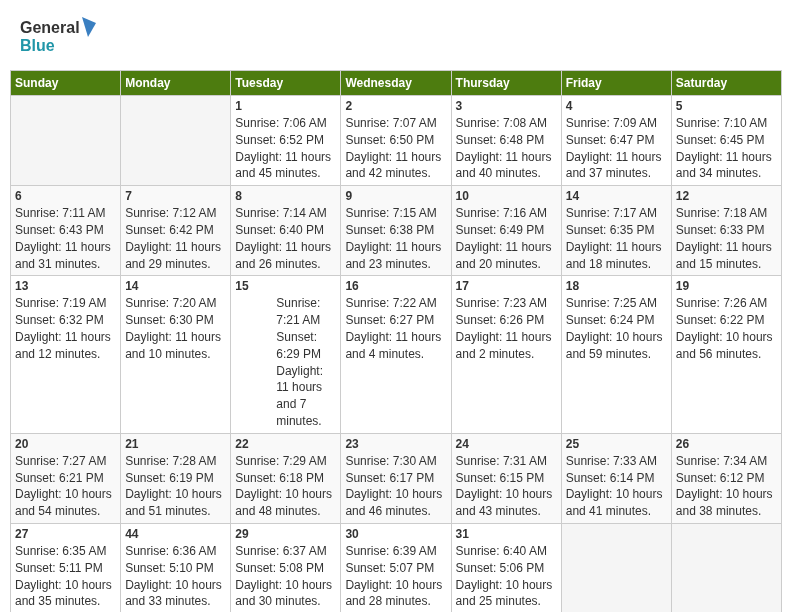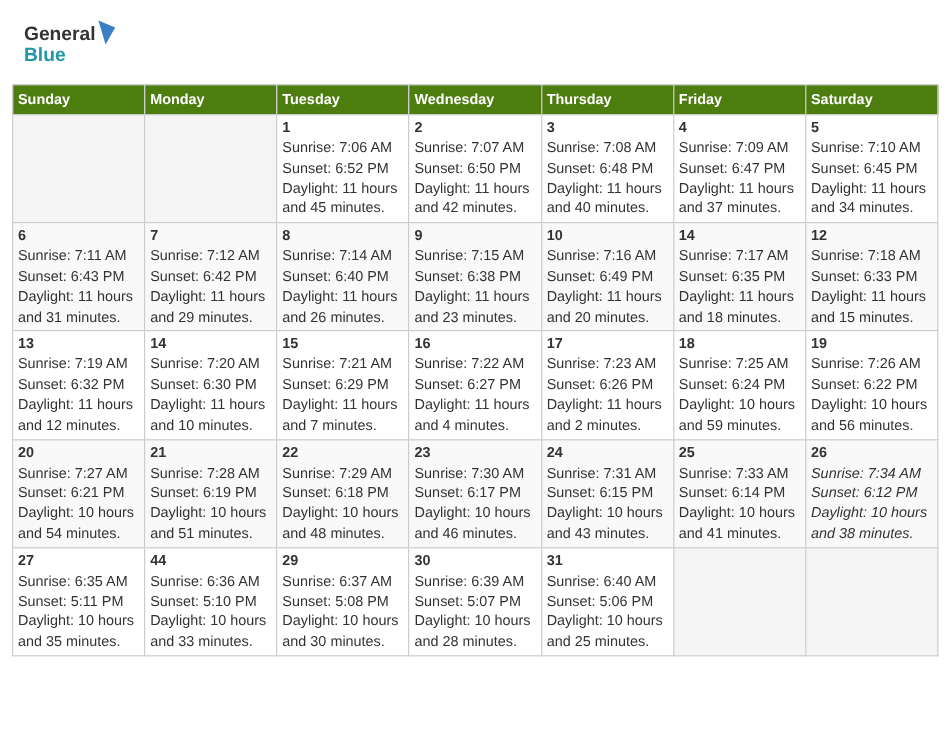--- a/index.html
+++ b/index.html
@@ -191,21 +191,21 @@
 Daylight: 11 hours and 12 minutes.</div>
         </td>
         <td>
           <span class="day-number">14</span>
           <div class="day-info" style="white-space: pre-line;">Sunrise: 7:20 AM
 Sunset: 6:30 PM
 Daylight: 11 hours and 10 minutes.</div>
         </td>
         <td>
           <span class="day-number">15</span>
-          <div class="day-info" style="white-space: pre-line;">Sunrise: 7:21 AM
+          <div class="day-info" style="white-space: pre-line; margin-left: 41px;">Sunrise: 7:21 AM
 Sunset: 6:29 PM
 Daylight: 11 hours and 7 minutes.</div>
         </td>
         <td>
           <span class="day-number">16</span>
           <div class="day-info" style="white-space: pre-line;">Sunrise: 7:22 AM
 Sunset: 6:27 PM
 Daylight: 11 hours and 4 minutes.</div>
         </td>
         <td>
@@ -259,21 +259,21 @@
 Daylight: 10 hours and 43 minutes.</div>
         </td>
         <td>
           <span class="day-number">25</span>
           <div class="day-info" style="white-space: pre-line;">Sunrise: 7:33 AM
 Sunset: 6:14 PM
 Daylight: 10 hours and 41 minutes.</div>
         </td>
         <td>
           <span class="day-number">26</span>
-          <div class="day-info" style="white-space: pre-line; font-style: italic;">Sunrise: 7:34 AM
+          <div class="day-info" style="white-space: pre-line;">Sunrise: 7:34 AM
 Sunset: 6:12 PM
 Daylight: 10 hours and 38 minutes.</div>
         </td>
       </tr>
       <tr>
         <td>
           <span class="day-number">27</span>
           <div class="day-info" style="white-space: pre-line;">Sunrise: 6:35 AM
 Sunset: 5:11 PM
 Daylight: 10 hours and 35 minutes.</div>

